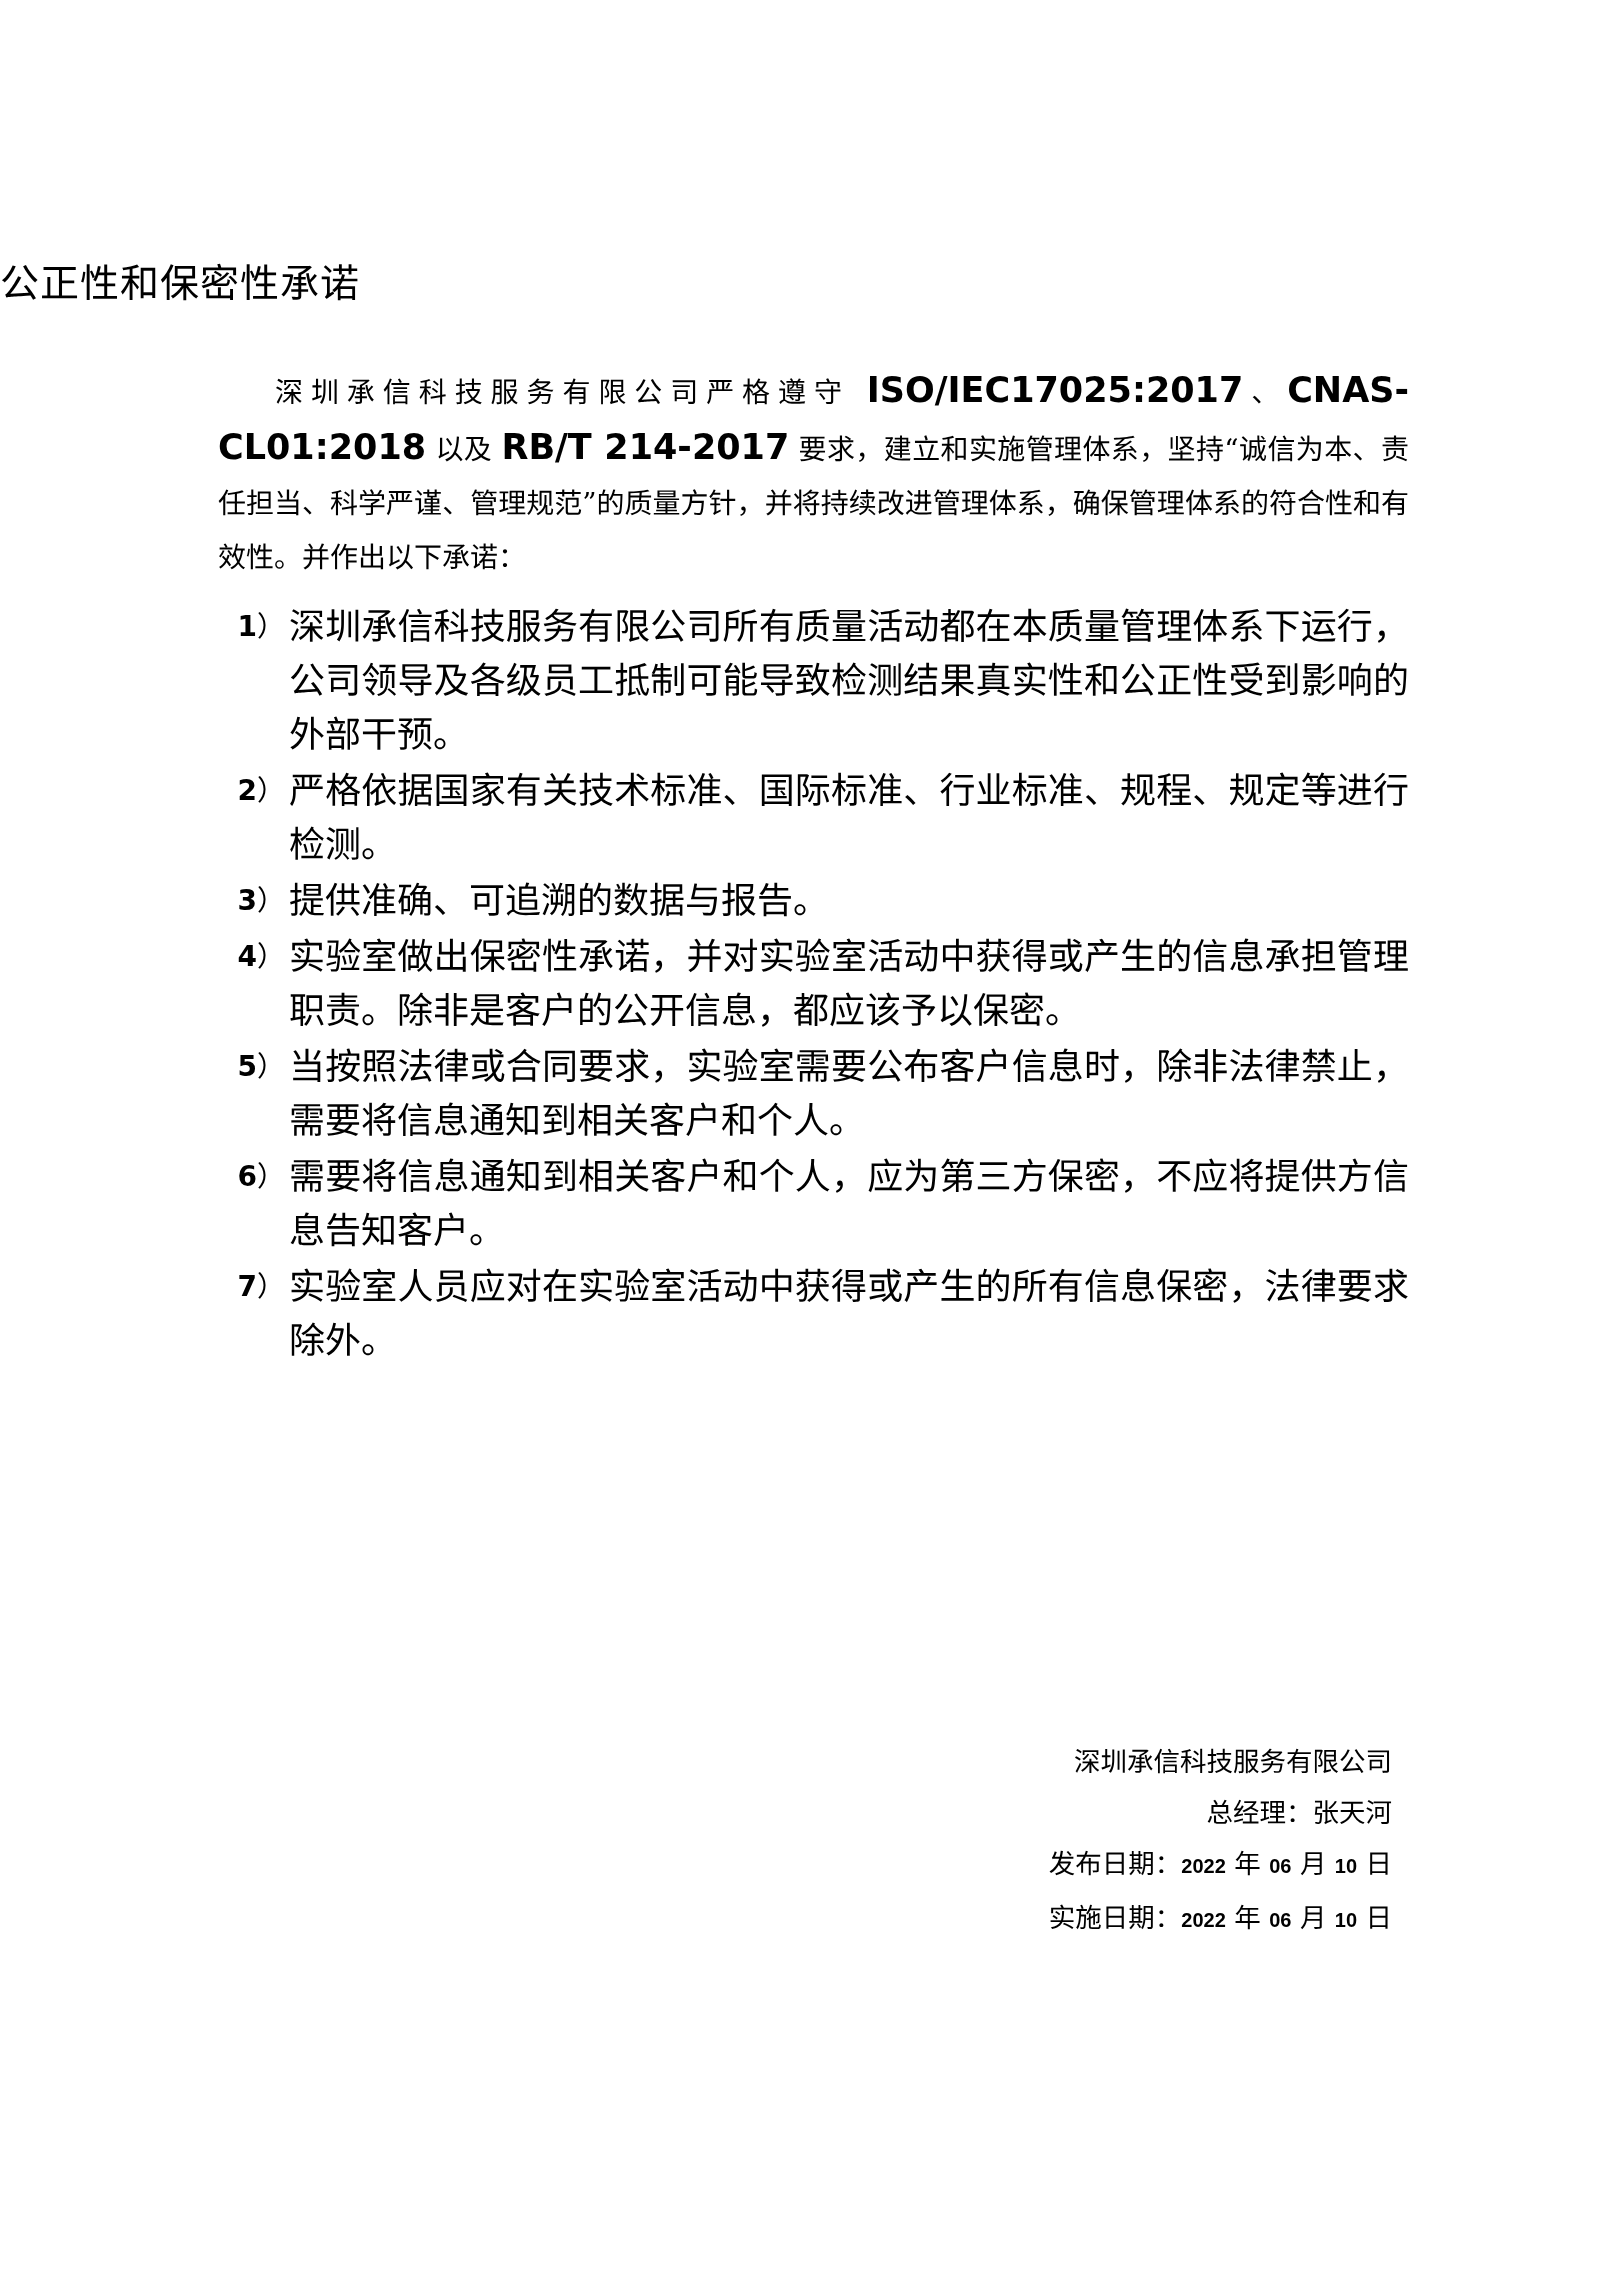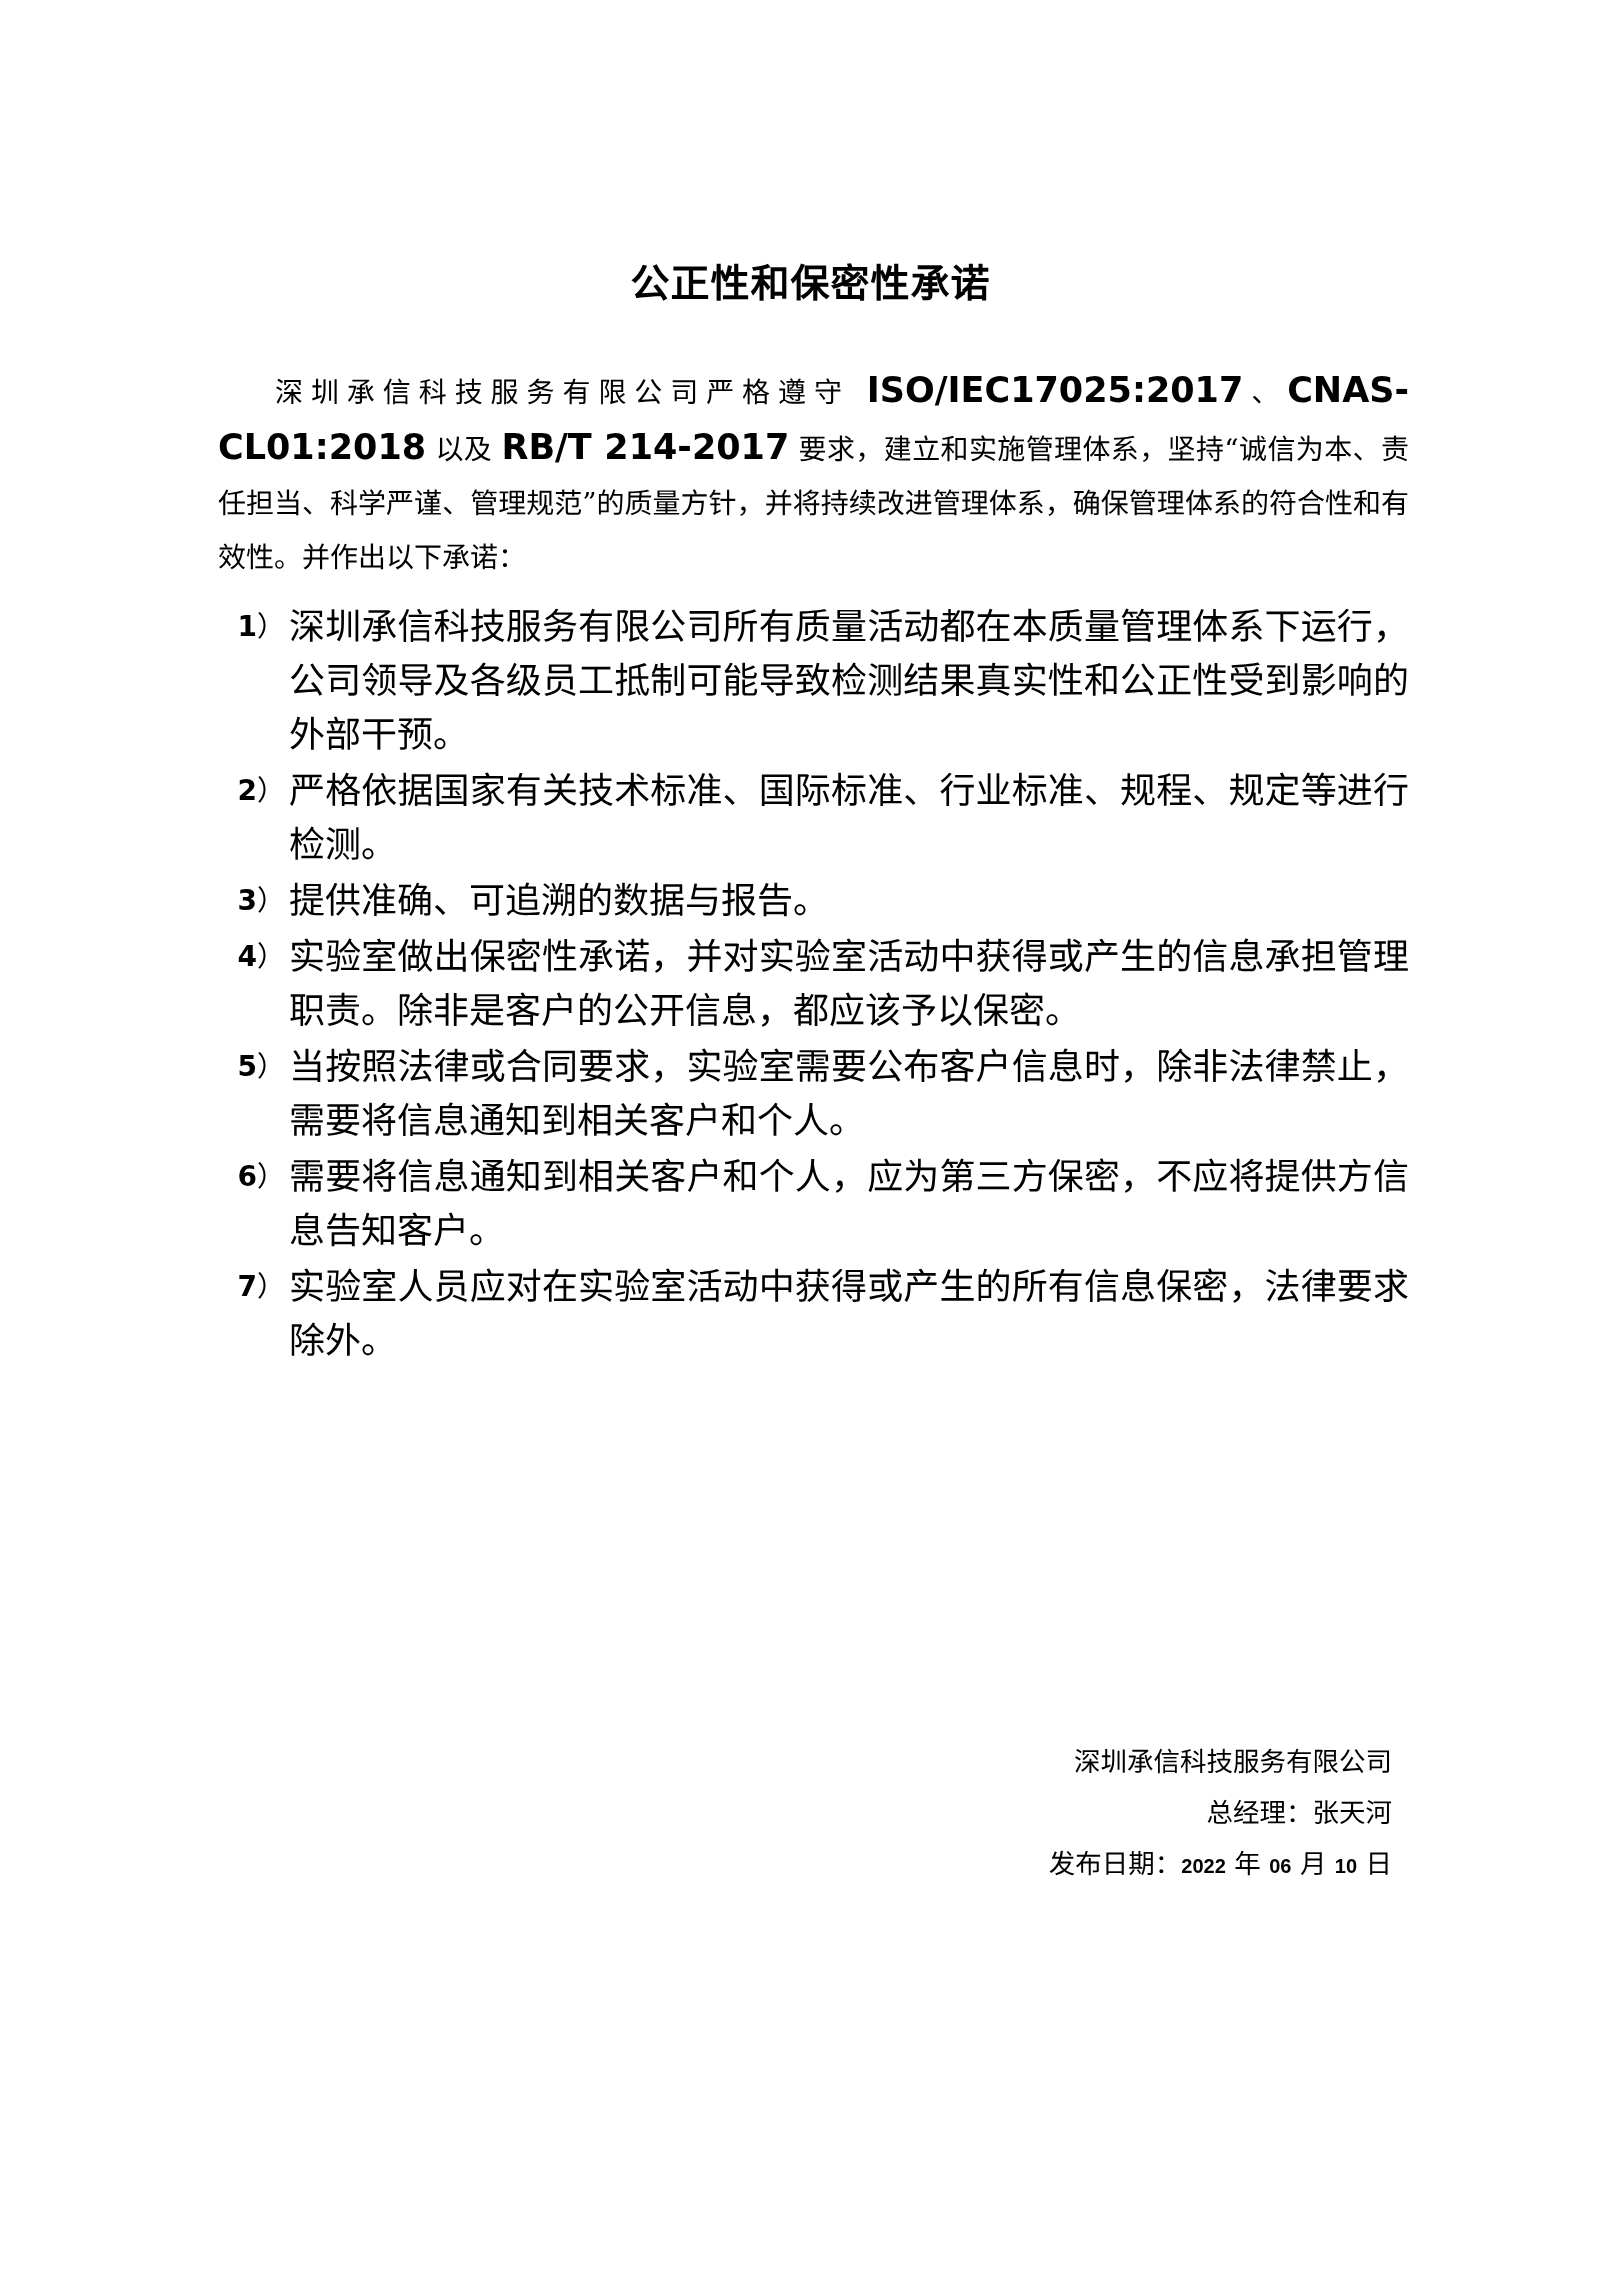--- a/index.html
+++ b/index.html
@@ -24,23 +24,22 @@
     padding: 0;
     background: #ffffff;
   }
 
   
   .doc-title {
     position: absolute;
     left: 0;
     top: 235px;
     width: 1621px;
-    text-align: center;
     font-family: "DejaVu Sans", sans-serif;
-    font-weight: bold;
+    font-weight: normal;
     font-size: 39px;
     letter-spacing: 1px;
     line-height: 1.2;
   }
 
   
   .body-block {
     position: absolute;
     left: 218px;
     top: 363px;
@@ -170,16 +169,17 @@
       <div class="commit-num"><span>7</span><span class="paren">）</span></div>
       <div class="commit-text">实验室人员应对在实验室活动中获得或产生的所有信息保密，法律要求除外。</div>
     </div>
 
   </div>
 
   <div class="sign-block">
     <div class="sign-company">深圳承信科技服务有限公司</div>
     <div class="sign-line"><span>总经理：</span><span>张天河</span></div>
     <div class="sign-line"><span>发布日期：</span><span class="num">2022</span><span> 年 </span><span class="num">06</span><span> 月 </span><span class="num">10</span><span> 日</span></div>
+    <div class="sign-line"><span>实施日期：</span><span class="num">2022</span><span> 年 </span><span class="num">06</span><span> 月 </span><span class="num">10</span><span> 日</span></div>
   </div>
 
 </div>
 
 
 </body></html>

